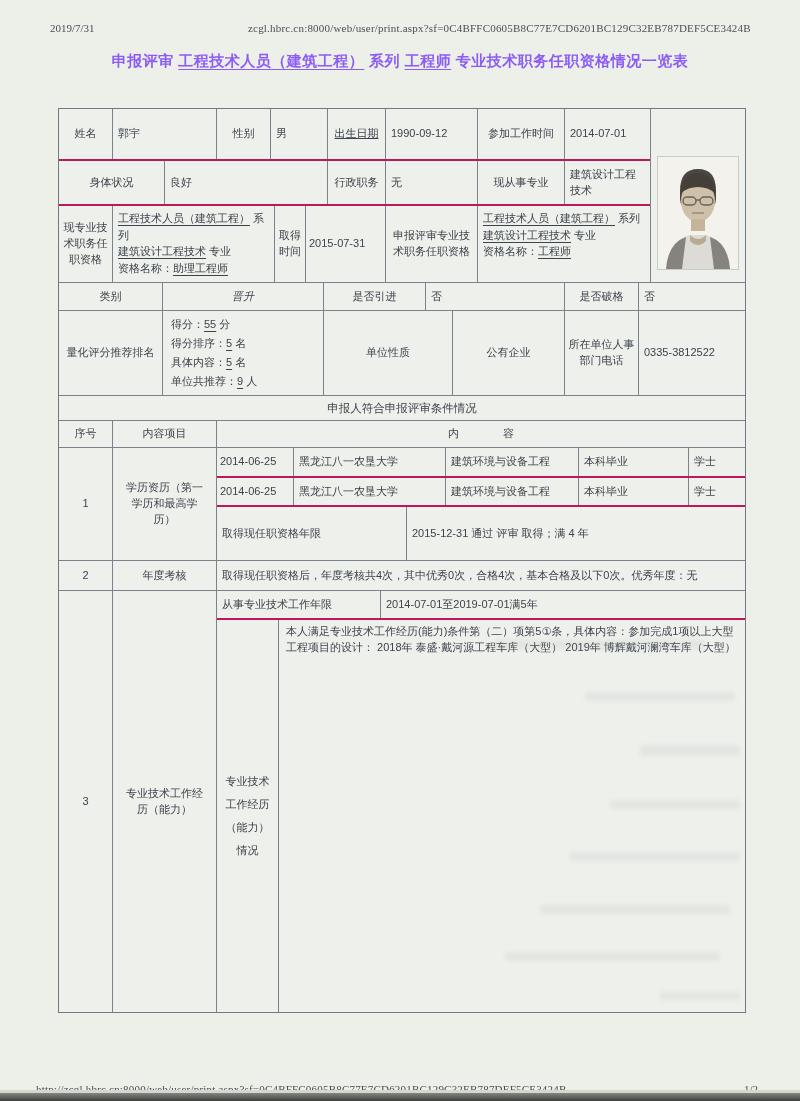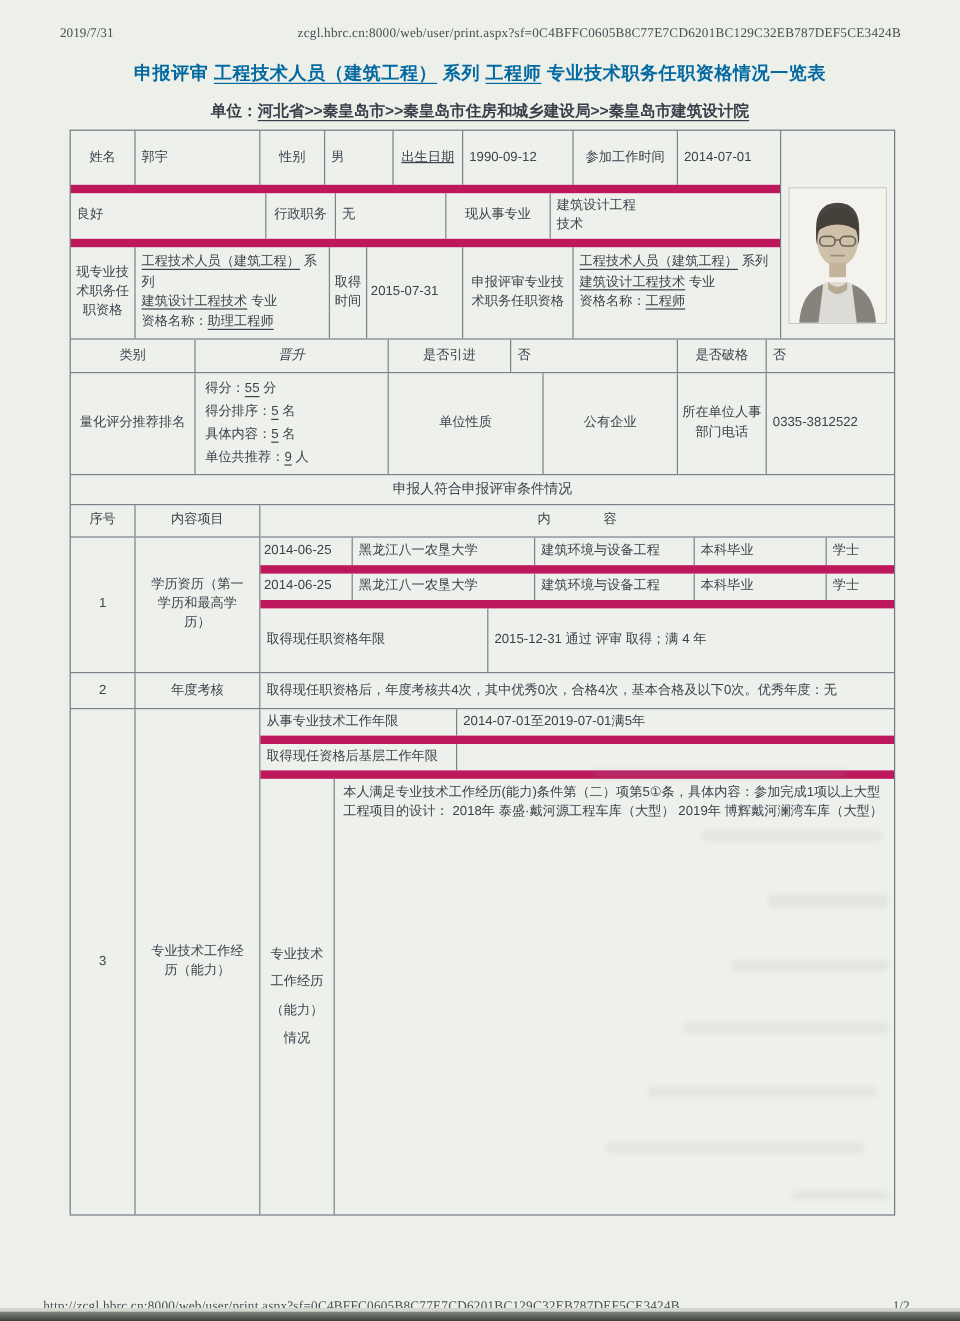--- a/index.html
+++ b/index.html
@@ -18,21 +18,21 @@
   }
   .print-meta.top{top:22px;}
   .print-meta .date{position:absolute;left:50px;top:0;}
   .print-meta .url{position:absolute;left:248px;top:0;letter-spacing:.2px;}
   .print-meta.bottom{bottom:18px;}
   .print-meta .furl{position:absolute;left:36px;top:0;letter-spacing:.2px;}
   .print-meta .pnum{position:absolute;right:42px;top:0;}
   
   .doc-title{
     position:absolute;top:52px;left:0;width:100%;
-    text-align:center;font-size:15px;font-weight:bold;color:#0369a1;
+    text-align:center;font-size:15px;font-weight:bold;color:#8b5cf6;
     margin:0;letter-spacing:.5px;
   }
   .unit-line{
     position:absolute;top:84px;left:0;width:100%;
     text-align:center;font-size:13px;font-weight:bold;color:#39404a;
   }
   .u{text-decoration:underline;text-underline-offset:3px;}
   
   .form-table{
     position:absolute;left:58px;top:108px;width:688px;
@@ -42,21 +42,21 @@
   .band{display:flex;border-bottom:1px solid #7a838c;box-sizing:border-box;}
   .band.nb{border-bottom:none;}
   .c{
     box-sizing:border-box;border-right:1px solid #7a838c;
     padding:2px 5px;display:flex;align-items:center;min-width:0;
   }
   .c.last{border-right:none;flex:1;}
   .lab{justify-content:center;text-align:center;}
   .val{justify-content:flex-start;text-align:left;}
   .colwrap{display:flex;flex-direction:column;box-sizing:border-box;min-width:0;}
-  .subrow{display:flex;border-bottom:7px solid #be185d;box-sizing:border-box;flex:none;}
+  .subrow{display:flex;border-bottom:2px solid #be185d;box-sizing:border-box;flex:none;}
   .subrow.nb{border-bottom:none;flex:1;}
   .tight{line-height:1.5;}
   .multiline{display:block;align-items:flex-start;padding-top:4px;}
   
   .photo-cell{border-right:none;flex:1;display:flex;align-items:flex-start;justify-content:center;padding:0;}
   .photo-frame{margin-top:48px;width:80px;height:112px;background:#f3f2ed;box-shadow:0 0 0 1px #c8ccc8;}
   
   .score-lines div{line-height:19px;}
   
   .sec{justify-content:center;font-size:11.5px;}
@@ -71,39 +71,39 @@
 
 <div class="page">
 
   <div class="print-meta top">
     <span class="date">2019/7/31</span>
     <span class="url">zcgl.hbrc.cn:8000/web/user/print.aspx?sf=0C4BFFC0605B8C77E7CD6201BC129C32EB787DEF5CE3424B</span>
   </div>
 
   <h1 class="doc-title"><span>申报评审</span> <span class="u">工程技术人员（建筑工程）</span> <span>系列</span> <span class="u">工程师</span> <span>专业技术职务任职资格情况一览表</span></h1>
 
-  <div class="unit-line"><span>单位：</span><span class="u">河北省&gt;&gt;秦皇岛市&gt;&gt;秦皇岛市住房和城乡建设局&gt;&gt;秦皇岛市建筑设计院</span></div>
 
   <div class="form-table">
 
     <div class="band" style="height:174px;">
       <div class="colwrap" style="width:591px;">
 
         <div class="subrow" style="height:52px;">
           <div class="c lab" style="width:54px;">姓名</div>
           <div class="c val" style="width:104px;text-align:right;">郭宇</div>
           <div class="c lab" style="width:54px;">性别</div>
           <div class="c val" style="width:57px;">男</div>
           <div class="c lab" style="width:58px;text-decoration:underline;">出生日期</div>
           <div class="c val" style="width:92px;">1990-09-12</div>
           <div class="c lab" style="width:87px;">参加工作时间</div>
           <div class="c val" style="width:85px;border-right:none;">2014-07-01</div>
         </div>
 
         <div class="subrow" style="height:45px;">
+          <div class="c lab" style="width:106px;">身体状况</div>
           <div class="c val" style="width:163px;">良好</div>
           <div class="c lab" style="width:58px;padding:2px 2px;">行政职务</div>
           <div class="c val" style="width:92px;">无</div>
           <div class="c lab" style="width:87px;">现从事专业</div>
           <div class="c val" style="width:85px;border-right:none;">建筑设计工程技术</div>
         </div>
 
         <div class="subrow nb">
           <div class="c lab" style="width:54px;padding:2px 4px;">现专业技术职务任职资格</div>
           <div class="c val multiline tight" style="width:162px;">
@@ -208,24 +208,20 @@
     </div>
 
     <div class="band nb" style="height:421px;">
       <div class="c lab" style="width:54px;">3</div>
       <div class="c lab" style="width:104px;padding:2px 8px;">专业技术工作经历（能力）</div>
       <div class="colwrap last" style="flex:1;">
         <div class="subrow" style="height:29px;">
           <div class="c val" style="width:164px;">从事专业技术工作年限</div>
           <div class="c val" style="border-right:none;flex:1;">2014-07-01至2019-07-01满5年</div>
         </div>
-        <div class="subrow" style="height:29px;">
-          <div class="c val" style="width:164px;">取得现任资格后基层工作年限</div>
-          <div class="c val" style="border-right:none;flex:1;"></div>
-        </div>
         <div class="subrow nb">
           <div class="c lab" style="width:62px;padding:2px 7px;line-height:2.1;">专业技术工作经历（能力）情况</div>
           <div class="c val multiline" style="border-right:none;flex:1;padding:4px 7px;">本人满足专业技术工作经历(能力)条件第（二）项第5①条，具体内容：参加完成1项以上大型工程项目的设计： 2018年 泰盛·戴河源工程车库（大型） 2019年 博辉戴河澜湾车库（大型）</div>
         </div>
       </div>
     </div>
 
   </div>
 
   <div class="g" style="left:495px;top:640px;width:210px;height:9px;"></div>

